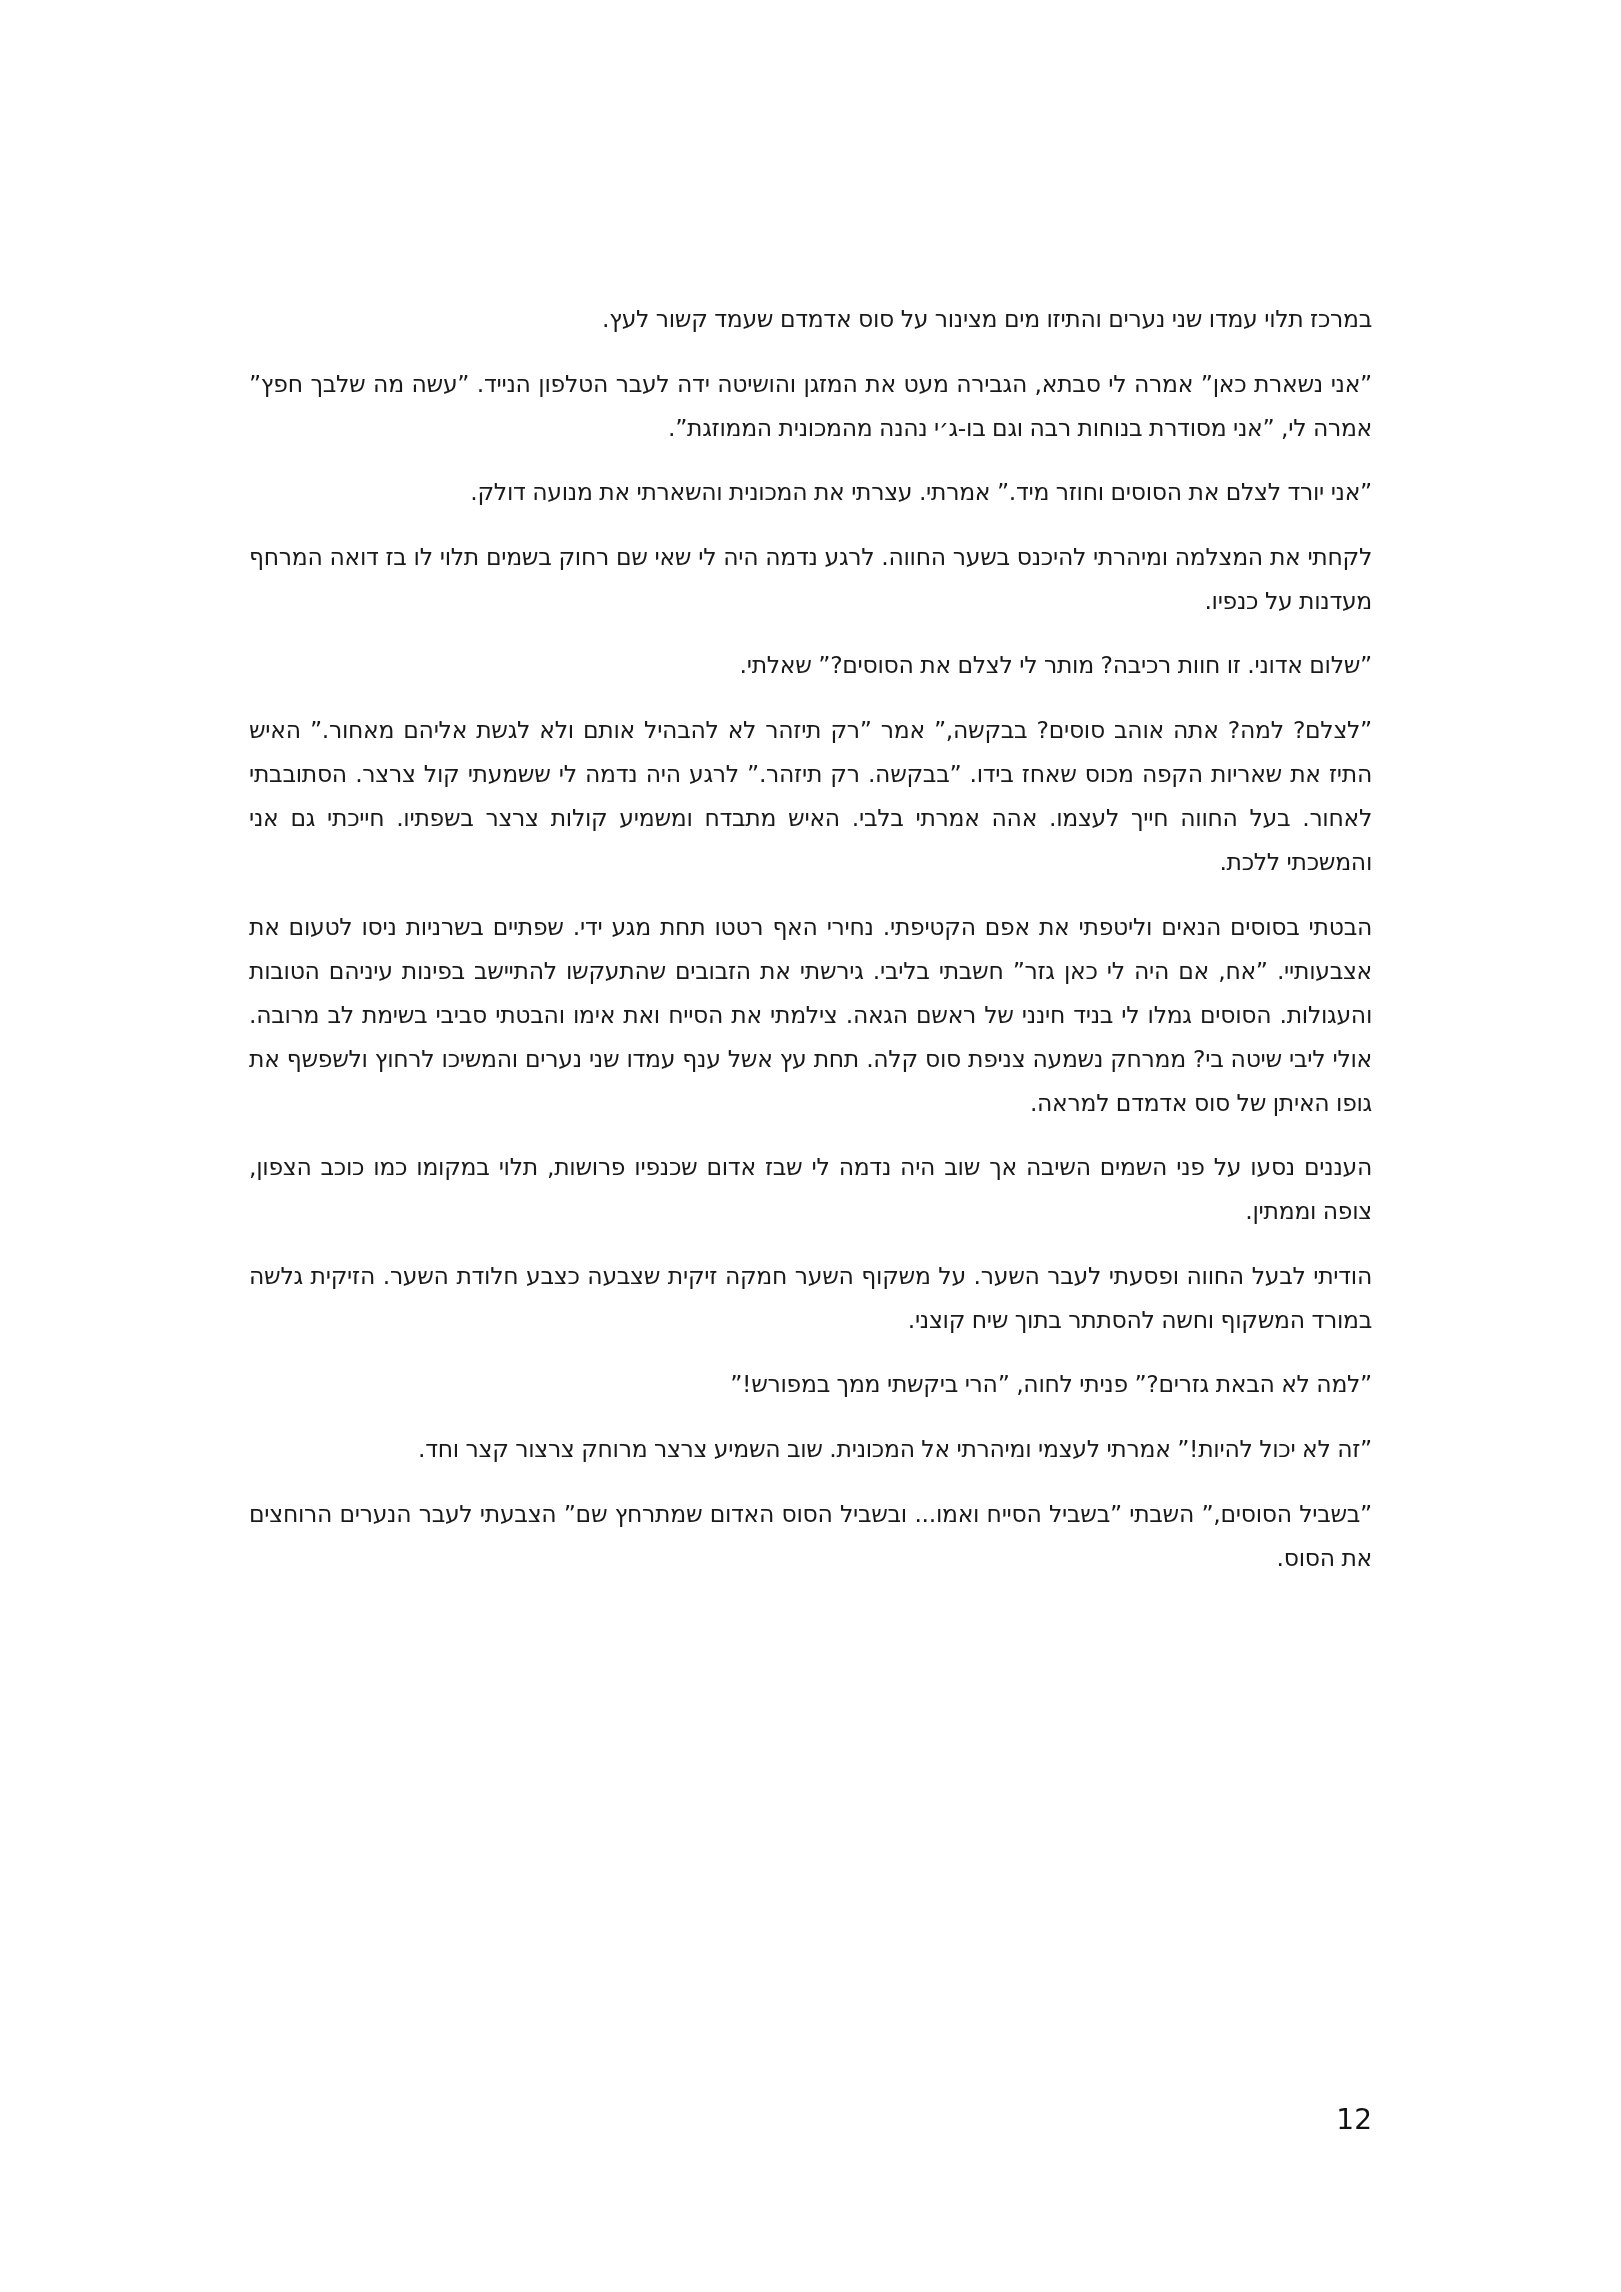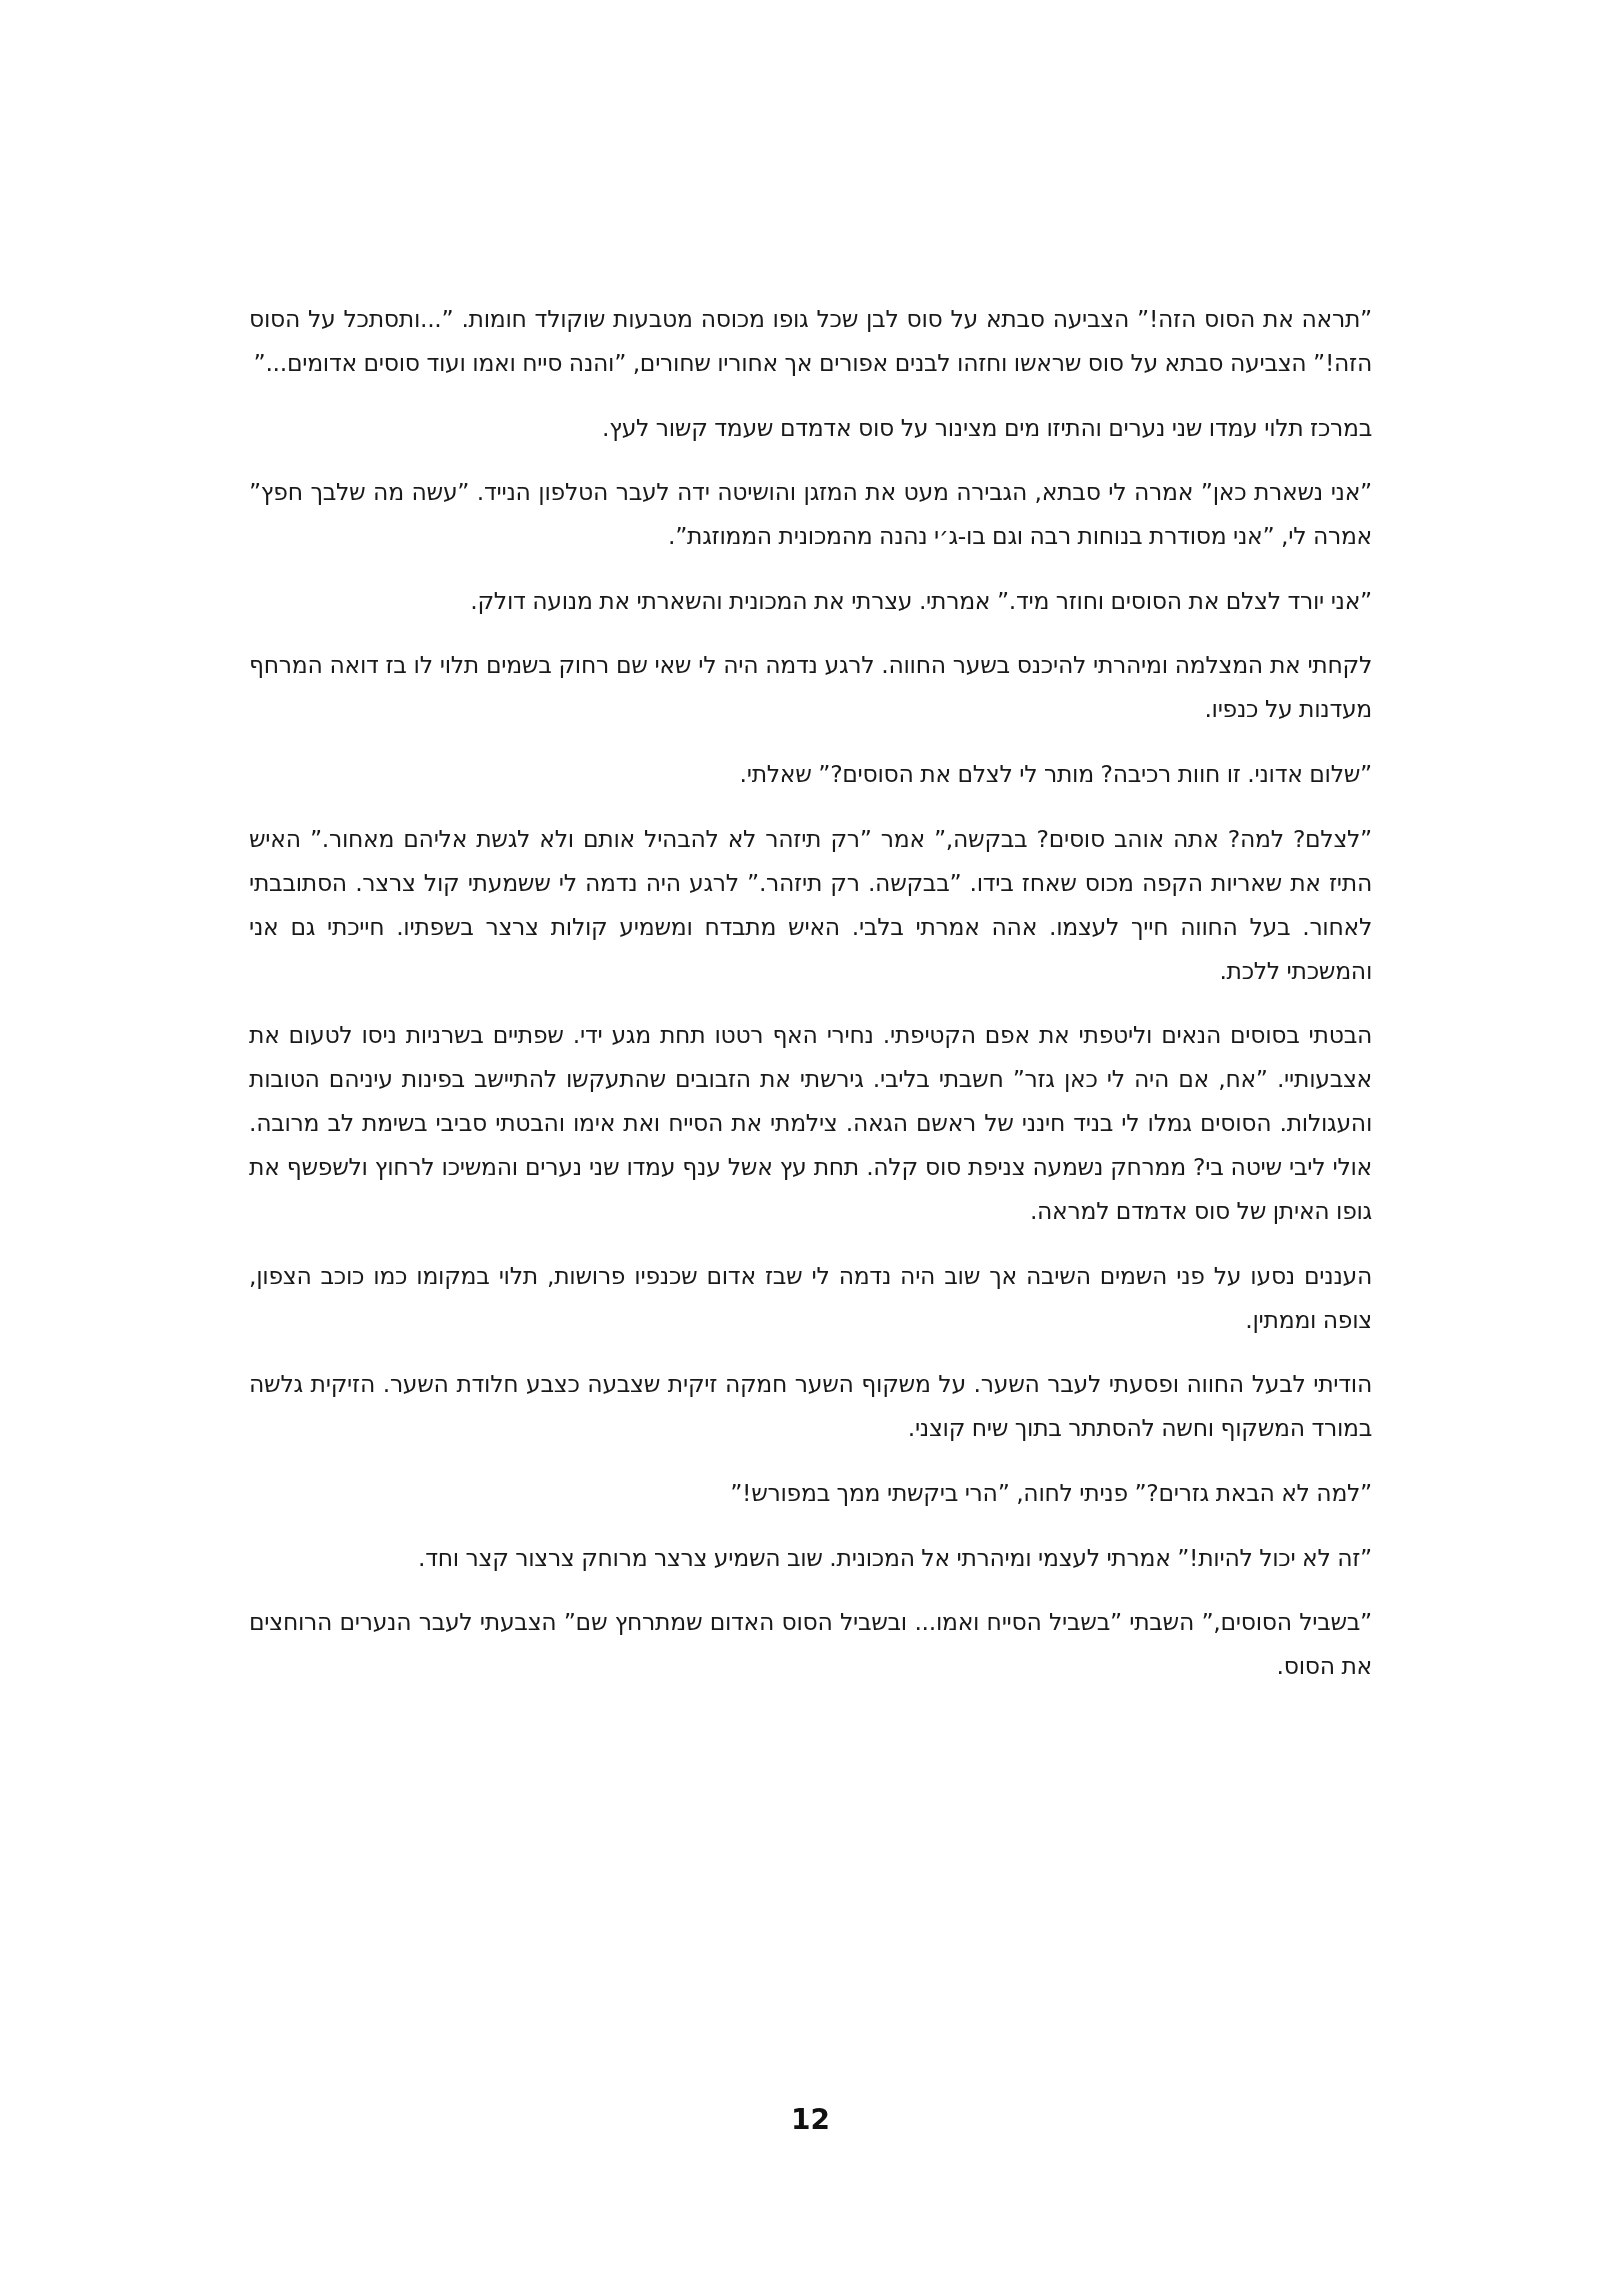--- a/index.html
+++ b/index.html
@@ -30,32 +30,31 @@
   }
   .text-body p {
     margin: 0 0 20.6px 0;
     padding: 0;
   }
   .page-number {
     position: absolute;
     top: 2103px;
     left: 249px;
     width: 1123px;
-    text-align: center;
+    text-align: right;
     font-size: 28px;
-    font-weight: 700;
+    font-weight: 400;
     color: #111111;
   }
 </style>
 </head>
 <body>
 
 <div class="page">
   <div class="text-body" dir="rtl">
-    <p>”תראה את הסוס הזה!” הצביעה סבתא על סוס לבן שכל גופו מכוסה מטבעות שוקולד חומות. ”...ותסתכל על הסוס הזה!”  הצביעה סבתא על סוס שראשו וחזהו לבנים אפורים אך אחוריו שחורים, ”והנה סייח ואמו ועוד סוסים אדומים...”</p>
     <p>במרכז תלוי עמדו שני נערים והתיזו מים מצינור על סוס אדמדם שעמד קשור לעץ.</p>
     <p>”אני נשארת כאן” אמרה לי סבתא, הגבירה מעט את המזגן והושיטה ידה לעבר הטלפון הנייד. ”עשה מה שלבך חפץ” אמרה לי, ”אני מסודרת בנוחות רבה וגם בו-ג׳י נהנה מהמכונית הממוזגת”.</p>
     <p>”אני יורד לצלם את הסוסים וחוזר מיד.” אמרתי. עצרתי את המכונית והשארתי את מנועה דולק.</p>
     <p>לקחתי את המצלמה ומיהרתי להיכנס בשער החווה. לרגע נדמה היה לי שאי שם רחוק בשמים תלוי לו בז דואה המרחף מעדנות על כנפיו.</p>
     <p>”שלום אדוני. זו חוות רכיבה? מותר לי לצלם את הסוסים?” שאלתי.</p>
     <p>”לצלם? למה? אתה אוהב סוסים? בבקשה,” אמר ”רק תיזהר לא להבהיל אותם ולא לגשת אליהם מאחור.” האיש התיז את שאריות הקפה מכוס שאחז בידו. ”בבקשה. רק תיזהר.” לרגע היה נדמה לי ששמעתי קול צרצר. הסתובבתי לאחור. בעל החווה חייך לעצמו. אהה אמרתי בלבי. האיש מתבדח ומשמיע קולות צרצר בשפתיו. חייכתי גם אני והמשכתי ללכת.</p>
     <p>הבטתי בסוסים הנאים וליטפתי את אפם הקטיפתי. נחירי האף רטטו תחת מגע ידי. שפתיים בשרניות ניסו לטעום את אצבעותיי. ”אח, אם היה לי כאן גזר” חשבתי בליבי. גירשתי את הזבובים שהתעקשו להתיישב בפינות עיניהם הטובות והעגולות. הסוסים גמלו לי בניד חינני של ראשם הגאה. צילמתי את הסייח ואת אימו והבטתי סביבי בשימת לב מרובה. אולי ליבי שיטה בי? ממרחק נשמעה צניפת סוס קלה. תחת עץ אשל ענף עמדו שני נערים והמשיכו לרחוץ ולשפשף את גופו האיתן של סוס אדמדם למראה.</p>
     <p>העננים נסעו על פני השמים השיבה אך שוב היה נדמה לי שבז אדום שכנפיו פרושות, תלוי במקומו כמו כוכב הצפון, צופה וממתין.</p>
     <p>הודיתי לבעל החווה ופסעתי לעבר השער. על משקוף השער חמקה זיקית שצבעה כצבע חלודת השער. הזיקית גלשה במורד המשקוף וחשה להסתתר בתוך שיח קוצני.</p>
     <p>”למה לא הבאת גזרים?” פניתי לחוה, ”הרי ביקשתי ממך במפורש!”</p>

